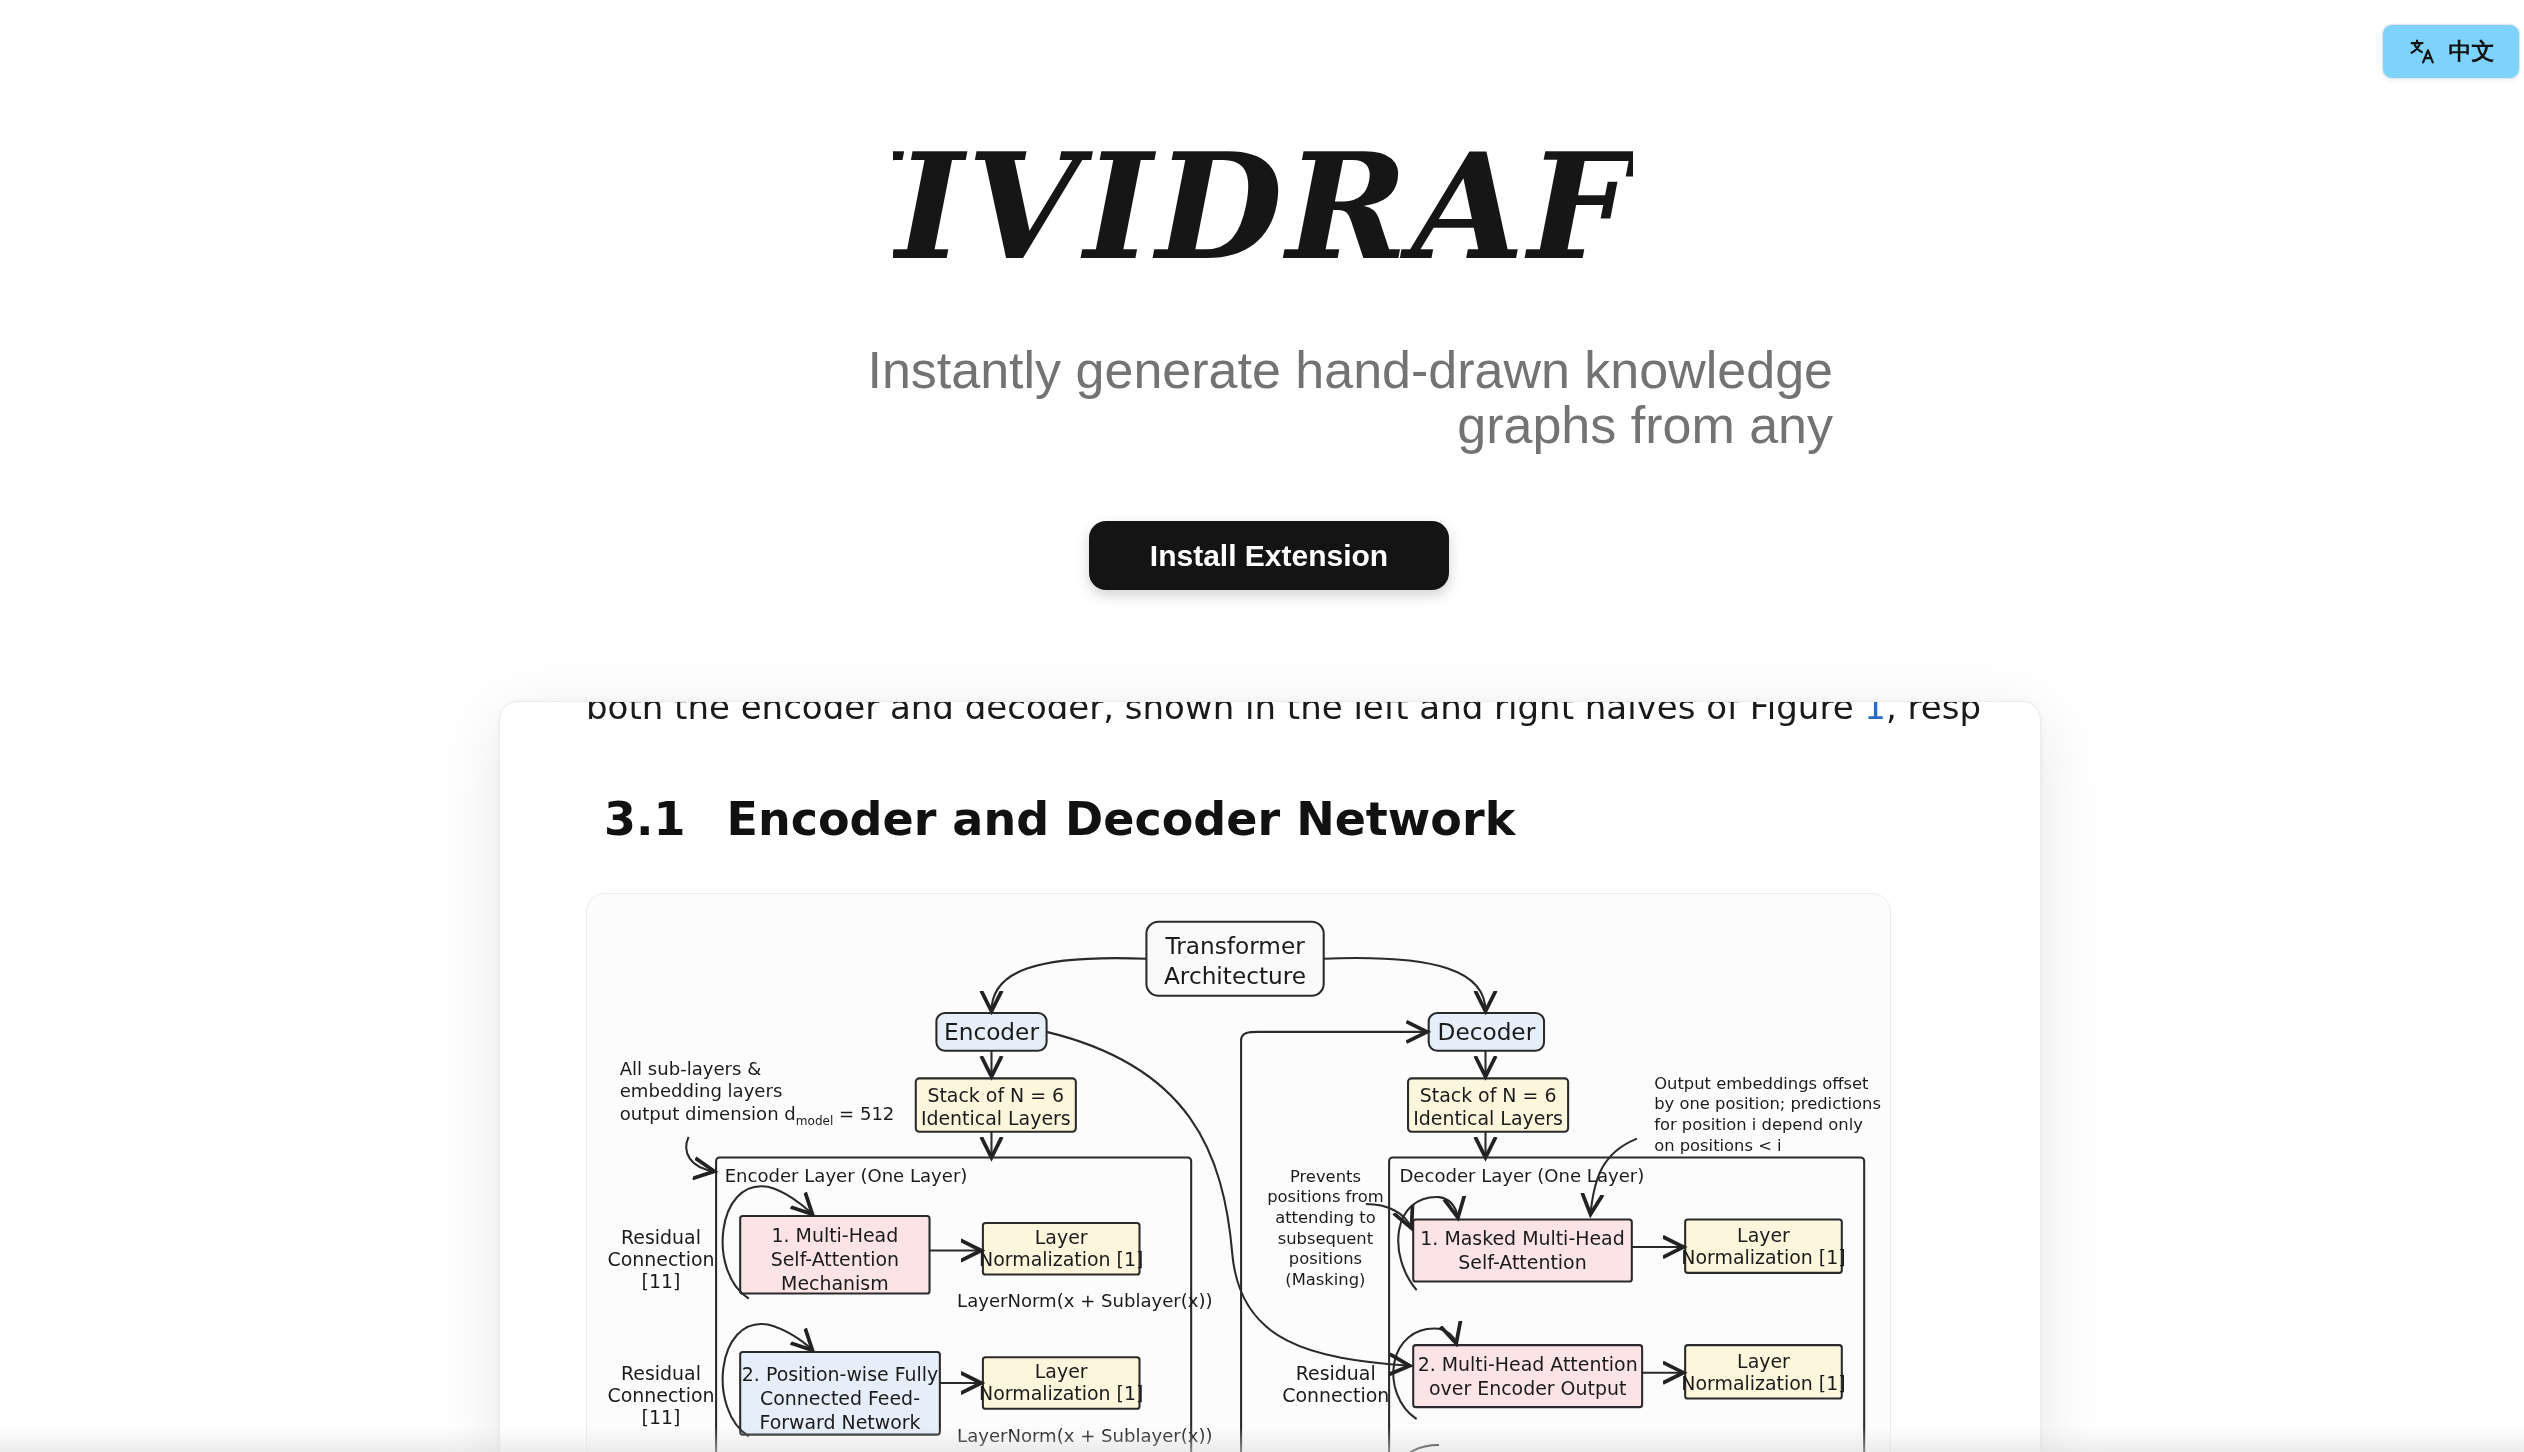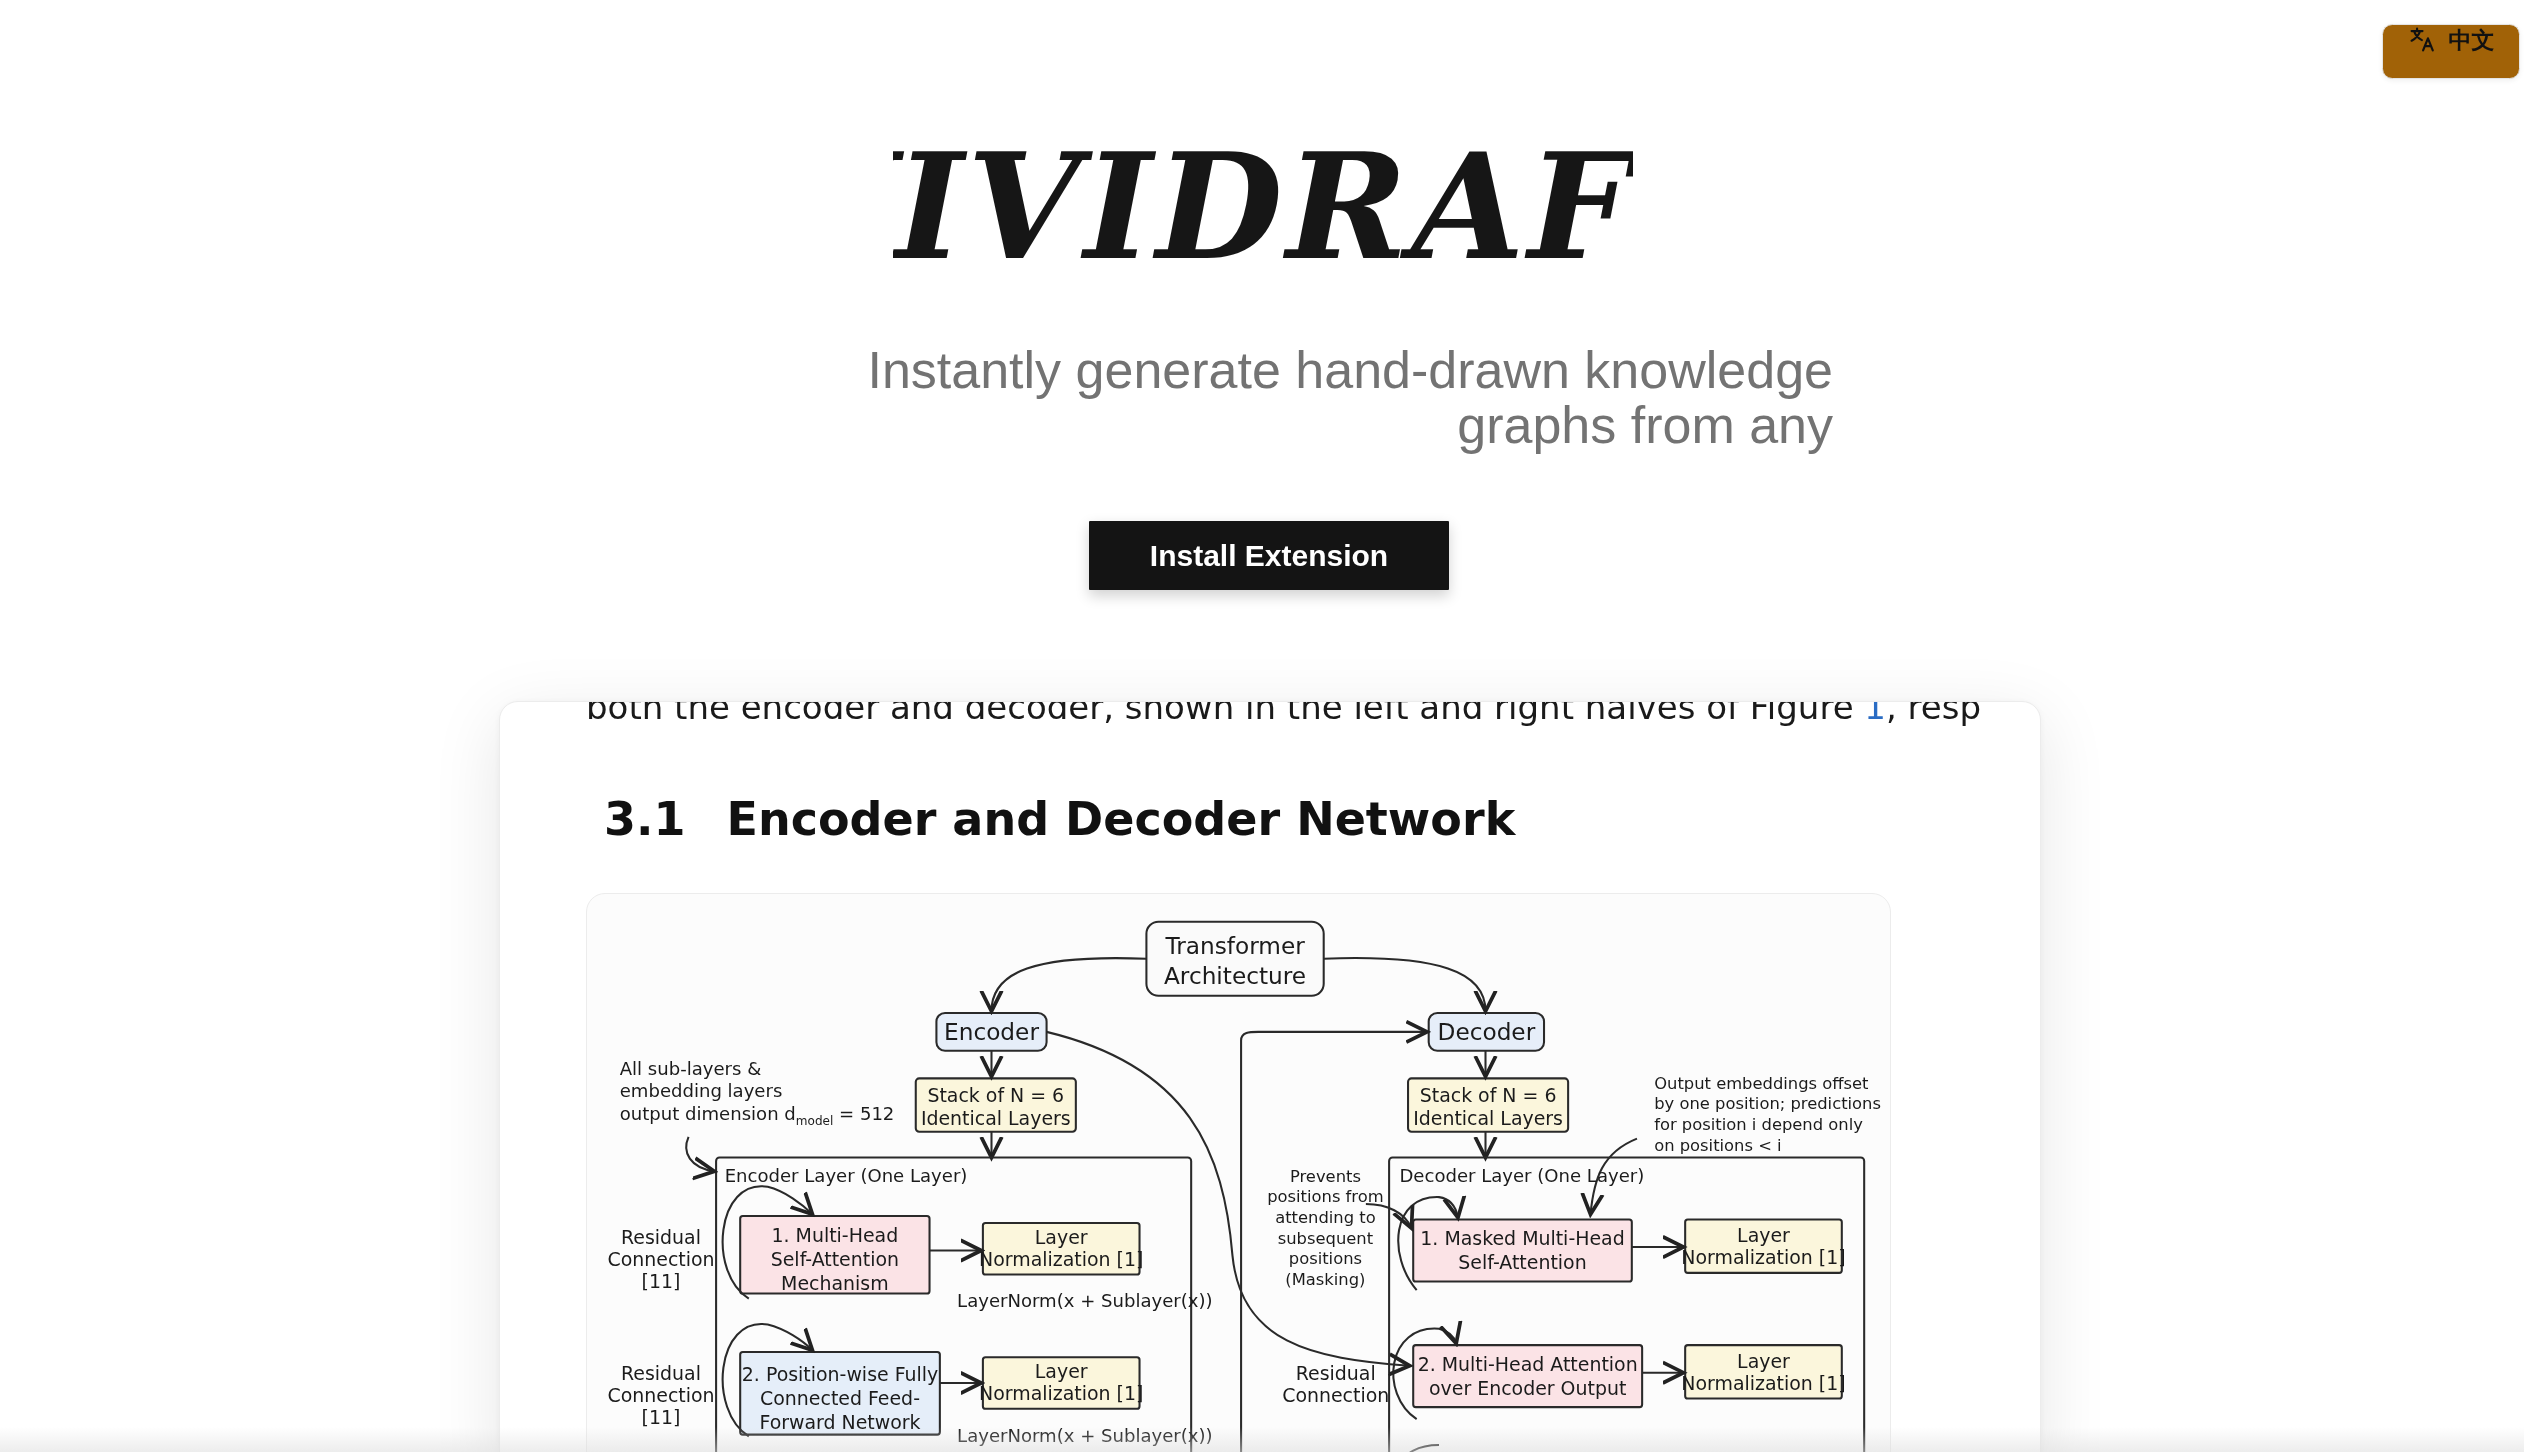--- a/index.html
+++ b/index.html
@@ -5,40 +5,40 @@
   html, body { margin: 0; padding: 0; }
   body {
     width: 2525px; height: 1453px; overflow: hidden; position: relative;
     background: #ffffff;
     font-family: "Liberation Sans", "DejaVu Sans", sans-serif;
     color: #1a1a1a;
   }
   
   .lang-btn {
     position: absolute; left: 2382px; top: 24px; width: 138px; height: 55px;
-    border: 1.7px solid #e4e4e4; border-radius: 10.3px; background: #a16207;
+    border: 1.7px solid #e4e4e4; border-radius: 10.3px; background: #7dd3fc;
     box-shadow: 0 1.7px 5.2px rgba(0,0,0,0.06);
-    display: flex; justify-content: center; gap: 12px;
+    display: flex; align-items: center; justify-content: center; gap: 12px;
     cursor: pointer; box-sizing: border-box;
   }
   .lang-btn .lang-icon { width: 29px; height: 29px; }
   .lang-btn .lang-label { font-family: "DejaVu Sans", sans-serif; font-size: 23px; color: #111; font-weight: 600; }
 
   
   .logo {
     position: absolute; left: 0; right: 0; top: 129px; text-align: center;
   }
   .logo svg { width: 740px; height: 164px; }
   .tagline {
     position: absolute; left: 706px; width: 1127px; top: 343px;
     text-align: right; font-size: 52px; line-height: 55px; color: #737373;
   }
   .install-btn {
     position: absolute; left: 1089px; top: 521px; width: 360px; height: 69px;
-    background: #141414; color: #fff; border: none; border-radius: 1px;
+    background: #141414; color: #fff; border: none; border-radius: 17px;
     font-family: "Liberation Sans", sans-serif; font-weight: 700; font-size: 30px;
     box-shadow: 0 5.2px 13.8px rgba(0,0,0,0.18); cursor: pointer;
   }
 
   
   .demo-card {
     position: absolute; left: 499px; top: 701px; width: 1540px; height: 774px;
     background: #fff; border: 1.7px solid #ececec; border-radius: 19px;
     box-shadow: 0 17px 69px rgba(0,0,0,0.10), 0 1.7px 6.9px rgba(0,0,0,0.04);
     overflow: hidden;

